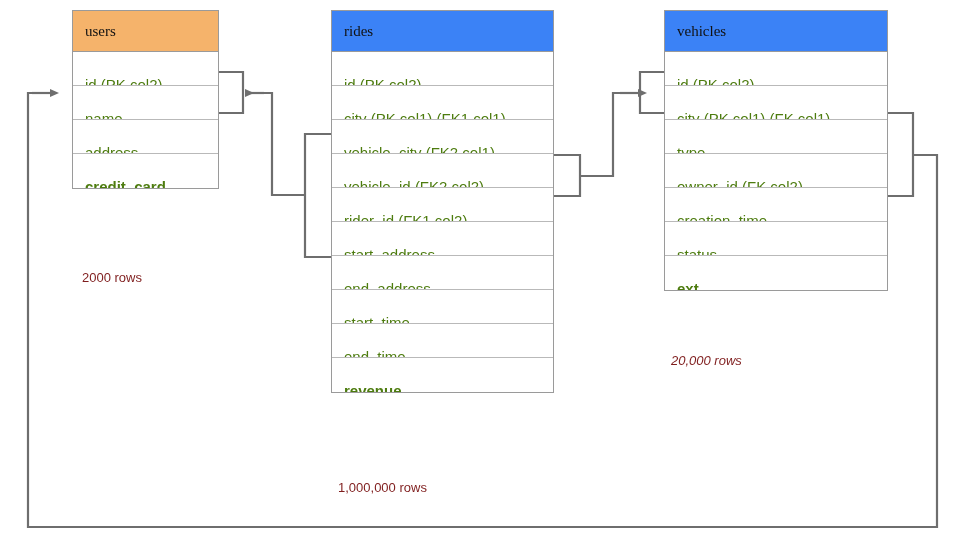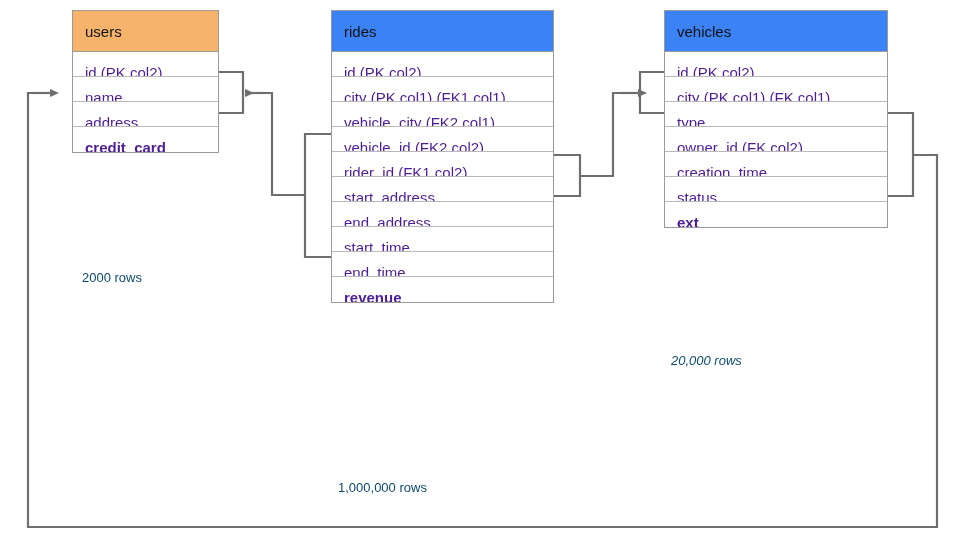--- a/index.html
+++ b/index.html
@@ -24,41 +24,42 @@
   .tbl-header {
     box-sizing: border-box;
     height: 41px;
     line-height: 41px;
     padding: 0 0 0 12px;
     font-size: 15px;
     color: #111111;
     border-bottom: 1px solid #9a9a9a;
     white-space: nowrap;
     overflow: hidden;
+    font-family: Liberation Serif, serif;
   }
   .tbl-row {
     box-sizing: border-box;
-    height: 25px;
+    height: 34px;
     line-height: 41px;
-    padding: 0 0 0 12px;
+    padding: 12px 0 0 12px;
     font-size: 15px;
-    color: #4c1d95;
+    color: #4d7c0f;
     border-bottom: 1px solid #b9b9b9;
     background: #ffffff;
     white-space: nowrap;
     overflow: hidden;
   }
   .tbl-row.last {
     border-bottom: none;
     font-weight: bold;
   }
   .rows-label {
     position: absolute;
     font-size: 13px;
-    color: #0c4a6e;
+    color: #7f1d1d;
     white-space: nowrap;
   }
   #edges {
     position: absolute;
     left: 0;
     top: 0;
     width: 960px;
     height: 540px;
     pointer-events: none;
   }

